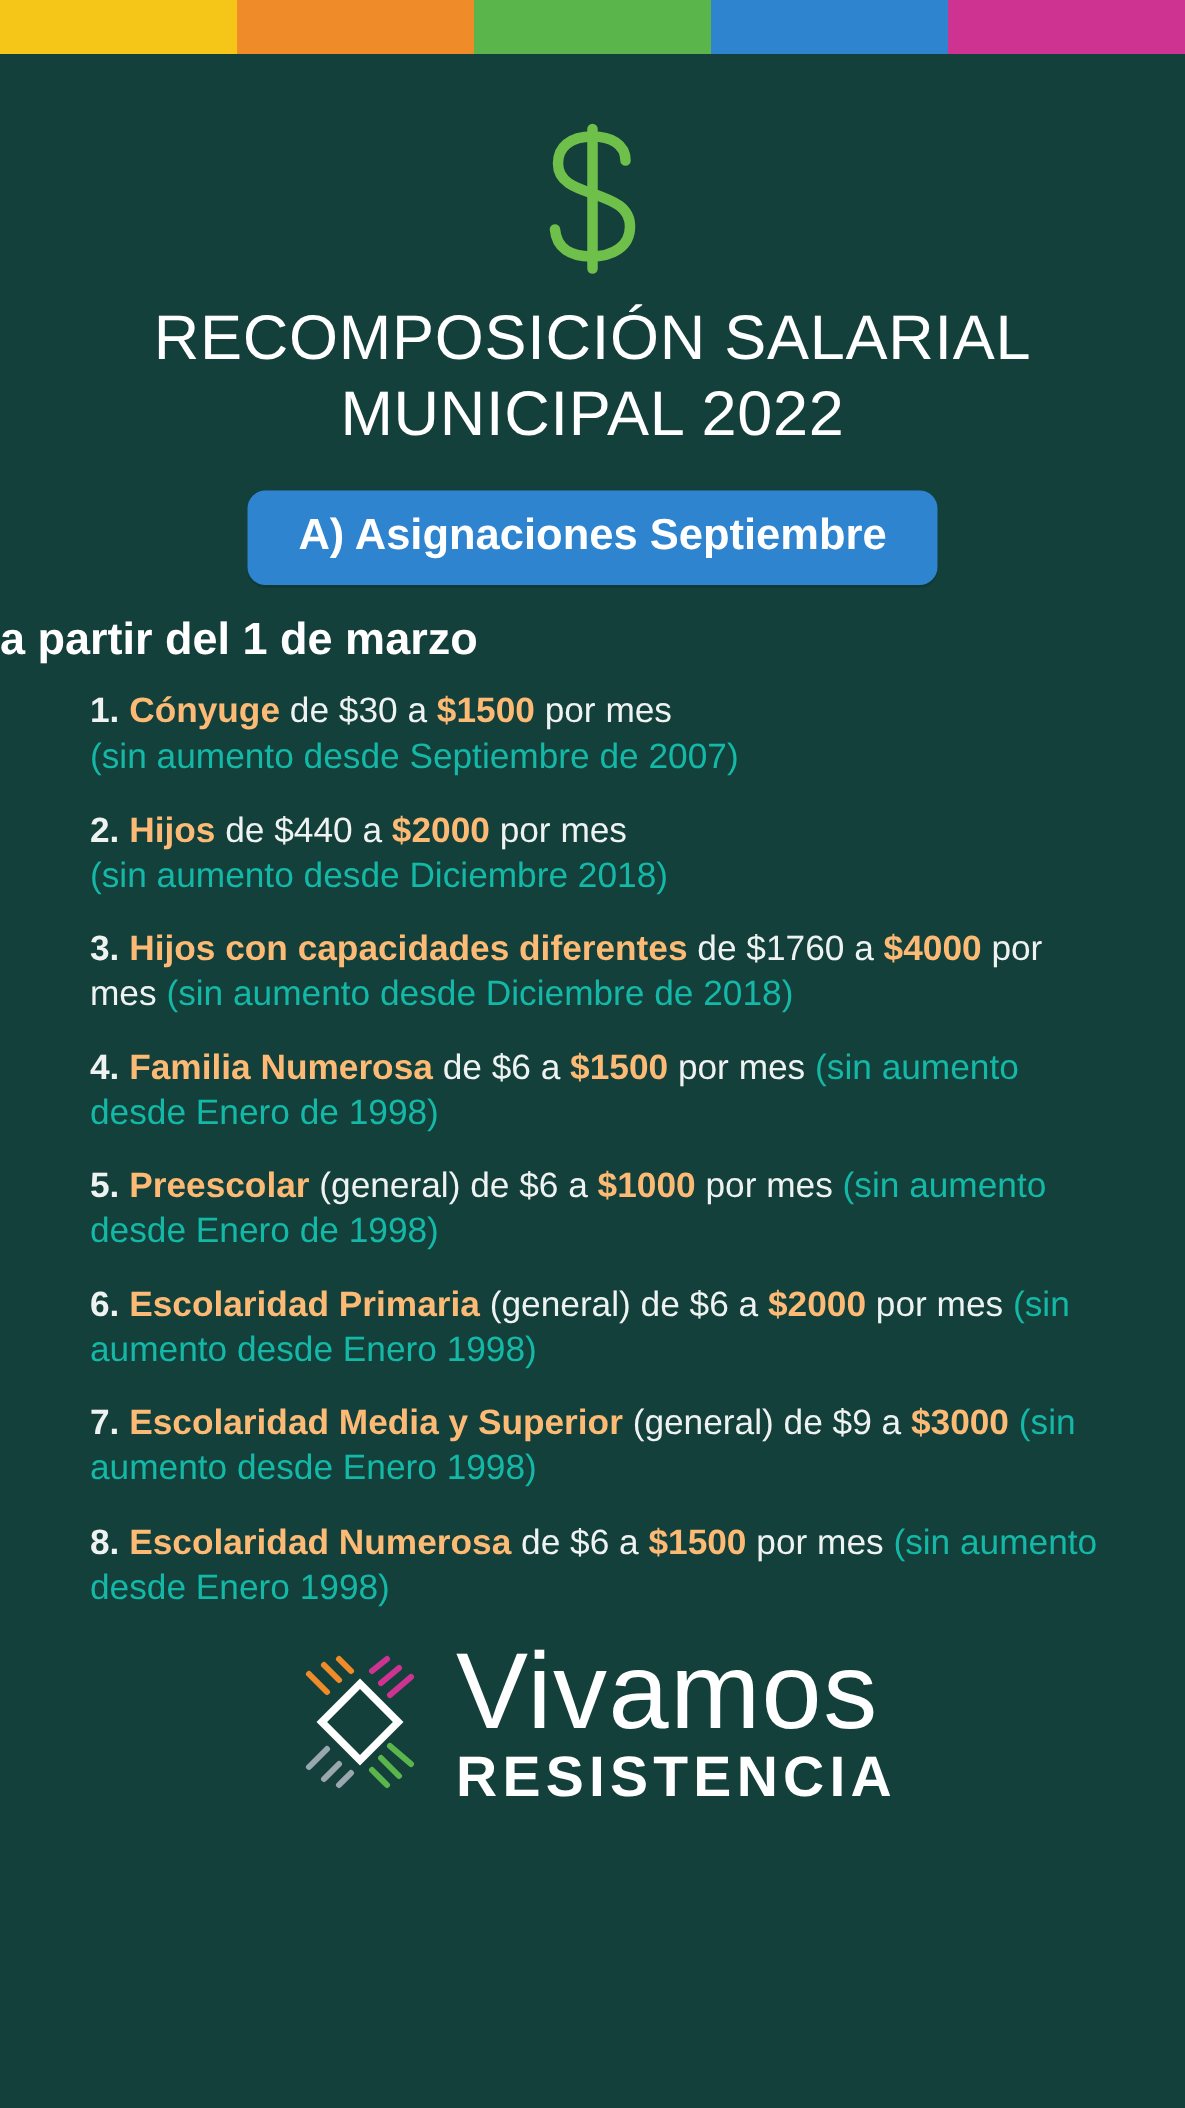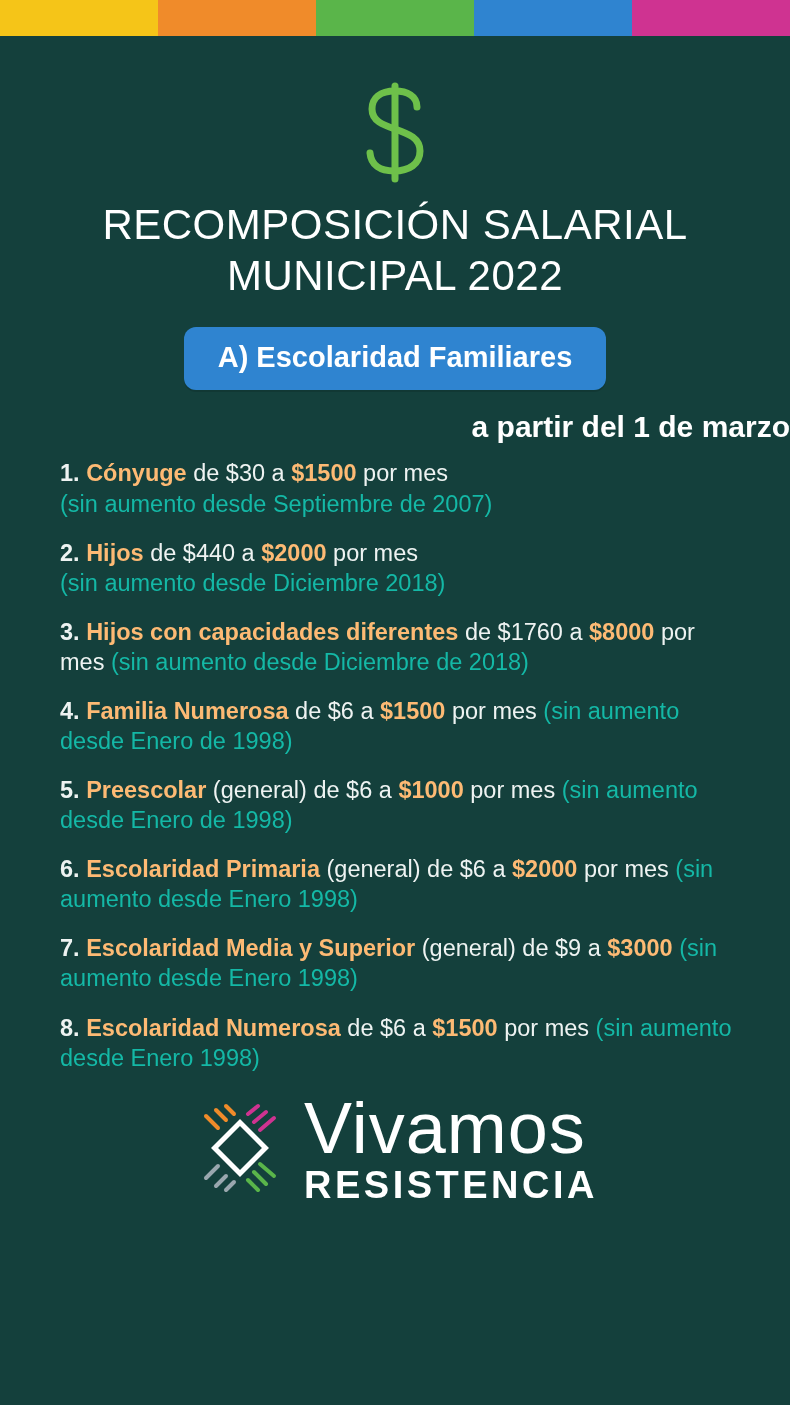--- a/index.html
+++ b/index.html
@@ -57,21 +57,21 @@
     font-size: 29px;
     font-weight: bold;
     border-radius: 12px;
     padding: 14px 34px 16px 34px;
     text-align: center;
     box-shadow: 0 2px 0 rgba(0,0,0,0.12);
   }
 
   .subtitle {
     margin-top: 20px;
-    text-align: right;
+    text-align: left;
     color: #ffffff;
     font-size: 30px;
     font-weight: bold;
   }
 
   
   .list {
     margin: 14px 0 0 0;
     padding: 0 48px 0 60px;
     color: #eef3f2;
@@ -129,42 +129,42 @@
       </g>
     </svg>
   </div>
 
   <div class="title">
     <div>RECOMPOSICIÓN SALARIAL</div>
     <div>MUNICIPAL 2022</div>
   </div>
 
   <div class="pill-wrap">
-    <div class="pill">A) Escolaridad Familiares</div>
+    <div class="pill">A) Asignaciones Septiembre</div>
   </div>
 
   <div class="subtitle">a partir del 1 de marzo</div>
 
   <div class="list">
 
     <div class="item">
       <span class="num">1.</span>
       <b>Cónyuge</b><span> de $30 a </span><b>$1500</b><span> por mes</span>
       <div class="note">(sin aumento desde Septiembre de 2007)</div>
     </div>
 
     <div class="item">
       <span class="num">2.</span>
       <b>Hijos</b><span> de $440 a </span><b>$2000</b><span> por mes</span>
       <div class="note">(sin aumento desde Diciembre 2018)</div>
     </div>
 
     <div class="item">
       <span class="num">3.</span>
-      <b>Hijos con capacidades diferentes</b><span> de $1760 a </span><b>$8000</b><span> por mes</span> <span class="note">(sin aumento desde Diciembre de 2018)</span>
+      <b>Hijos con capacidades diferentes</b><span> de $1760 a </span><b>$4000</b><span> por mes</span> <span class="note">(sin aumento desde Diciembre de 2018)</span>
     </div>
 
     <div class="item">
       <span class="num">4.</span>
       <b>Familia Numerosa</b><span> de $6 a </span><b>$1500</b><span> por mes</span> <span class="note">(sin aumento desde Enero de 1998)</span>
     </div>
 
     <div class="item">
       <span class="num">5.</span>
       <b>Preescolar</b><span> (general) de $6 a </span><b>$1000</b><span> por mes</span> <span class="note">(sin aumento desde Enero de 1998)</span>

